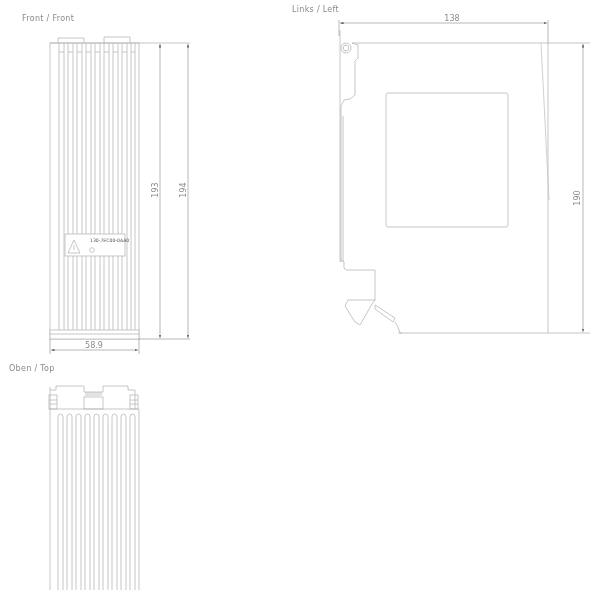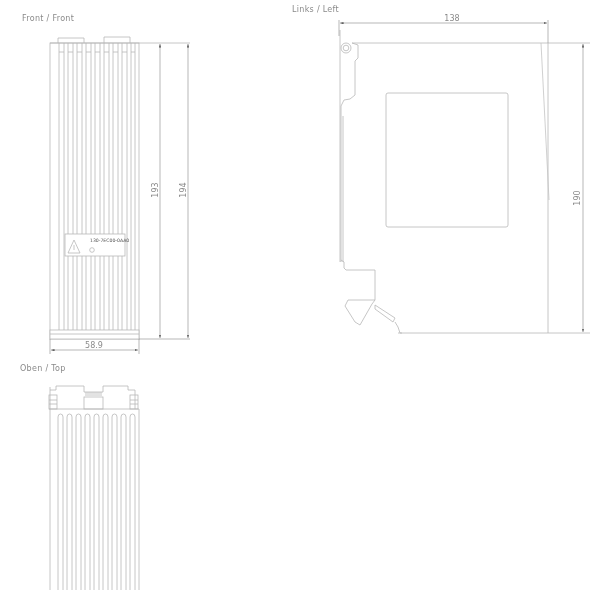--- a/index.html
+++ b/index.html
@@ -6,21 +6,21 @@
   body { width: 600px; height: 600px; position: relative; overflow: hidden; font-family: "DejaVu Sans", sans-serif; }
   .view-label { position: absolute; font-size: 8px; color: #8a8a8a; letter-spacing: 0.3px; white-space: nowrap; }
   svg.drawing { position: absolute; left: 0; top: 0; width: 600px; height: 600px; }
   svg text { font-family: "DejaVu Sans", sans-serif; fill: #8a8a8a; }
 </style>
 </head>
 <body>
 
 <div class="view-label" style="left:22px; top:14px;">Front  /  Front</div>
 <div class="view-label" style="left:292px; top:5px;">Links  /  Left</div>
-<div class="view-label" style="left:20px; top:364px;">Oben  /  Top</div>
+<div class="view-label" style="left:9px; top:364px;">Oben  /  Top</div>
 
 <svg class="drawing" viewBox="0 0 600 600" xmlns="http://www.w3.org/2000/svg">
   <defs>
     <marker id="arr" viewBox="0 0 6 6" refX="6" refY="3" markerWidth="5" markerHeight="5" orient="auto-start-reverse">
       <path d="M0,1.5 L6,3 L0,4.5 z" fill="#333"></path>
     </marker>
   </defs>
 
   <g stroke="#b8b8b8" stroke-width="0.8" fill="none">
 

